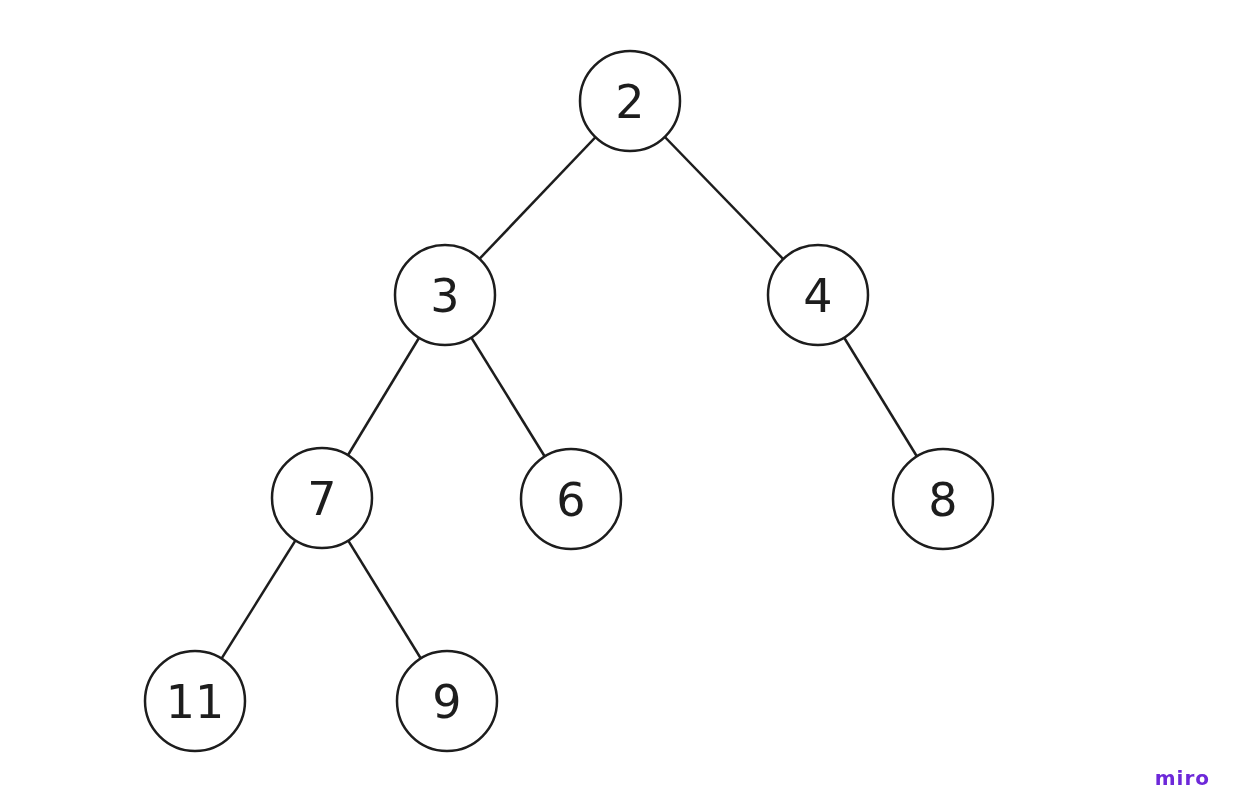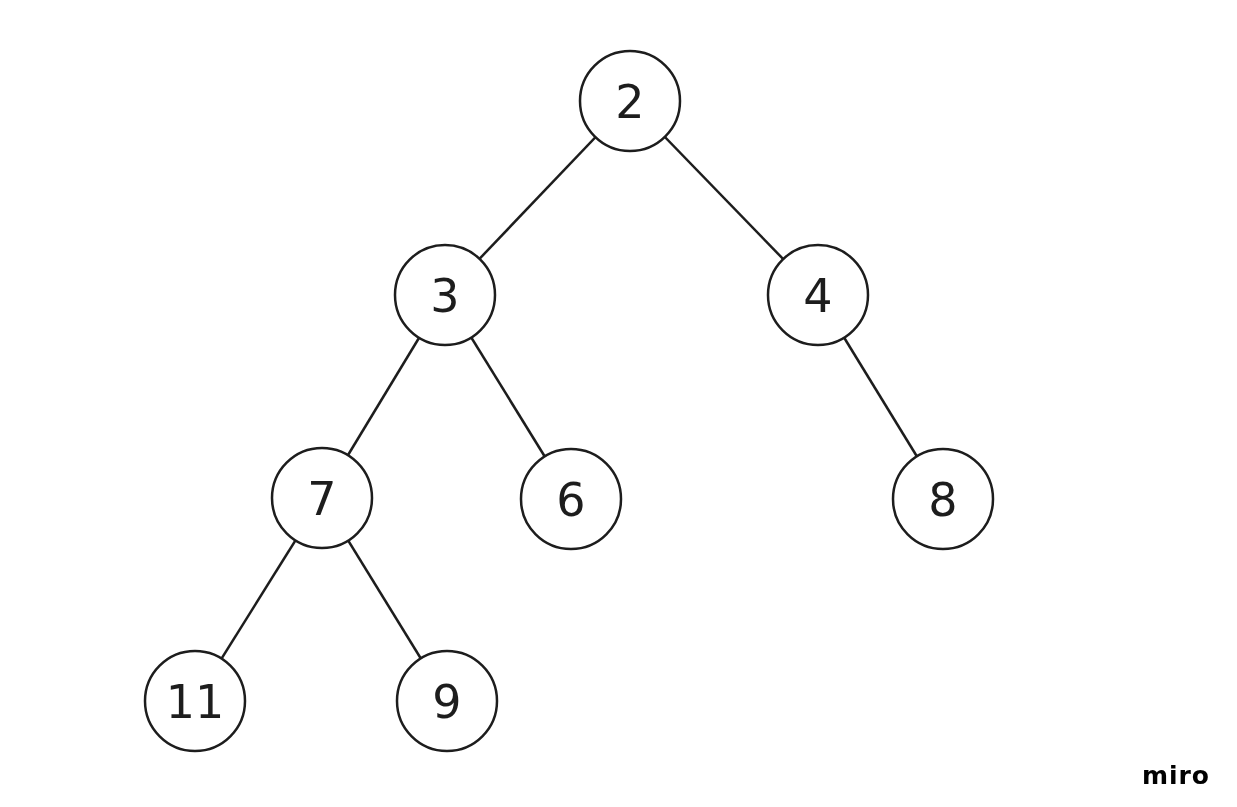--- a/index.html
+++ b/index.html
@@ -26,24 +26,24 @@
     font-family: "DejaVu Sans", "Liberation Sans", sans-serif;
     font-size: 46px;
     fill: #1d1d1d;
     user-select: none;
   }
   .watermark {
     position: absolute;
     right: 27px;
     bottom: 17px;
     font-family: "DejaVu Sans", "Liberation Sans", sans-serif;
-    font-size: 25px;
+    font-size: 20px;
     font-weight: 600;
     letter-spacing: 1px;
-    color: #000000;
+    color: #6d28d9;
     user-select: none;
   }
 </style>
 </head>
 <body>
 
 <div class="board">
   <svg class="tree" id="tree-svg" width="1237" height="807" viewBox="0 0 1237 807">
       <line x1="630" y1="101" x2="445" y2="295" stroke="#1d1d1d" stroke-width="2.5"></line>
       <line x1="630" y1="101" x2="818" y2="295" stroke="#1d1d1d" stroke-width="2.5"></line>

